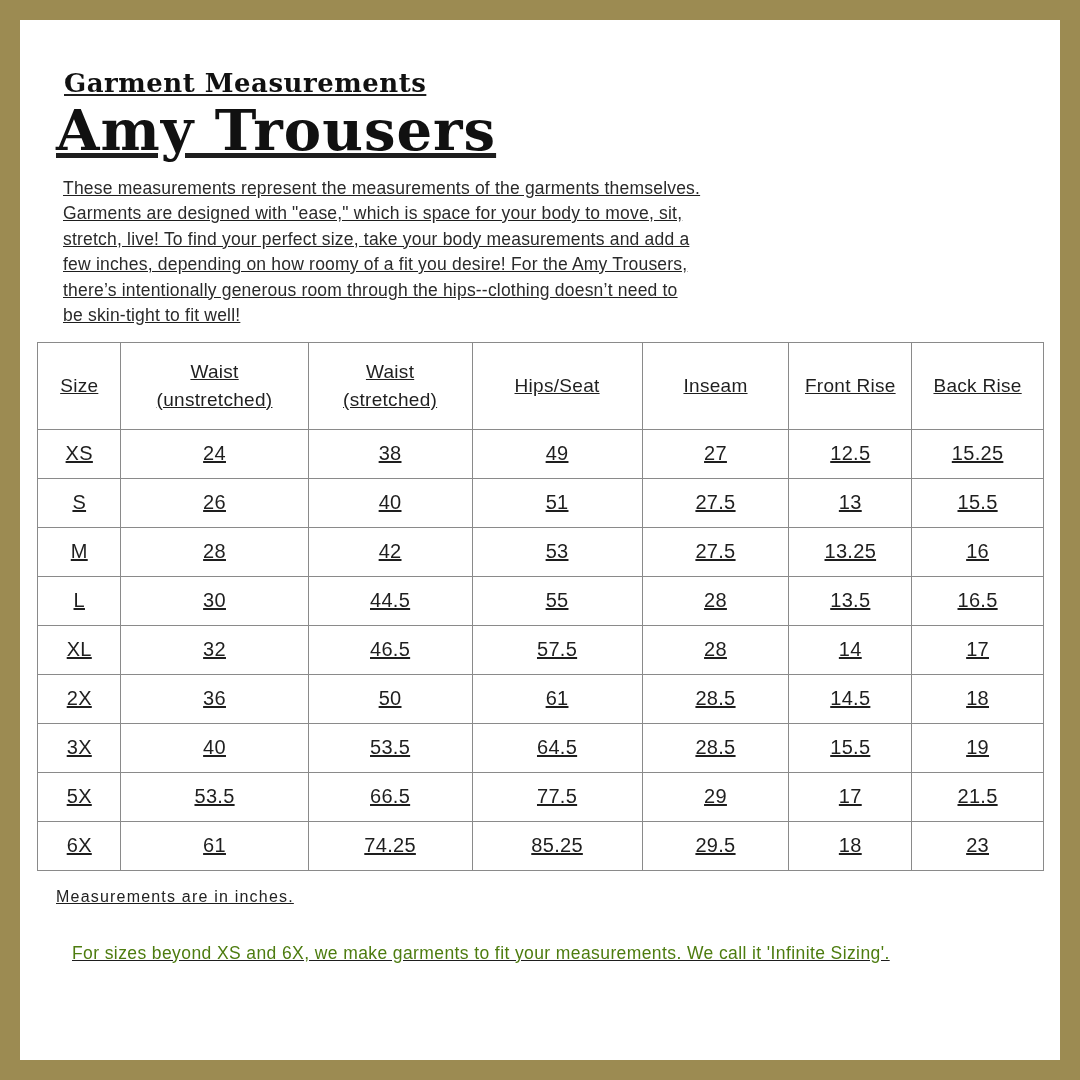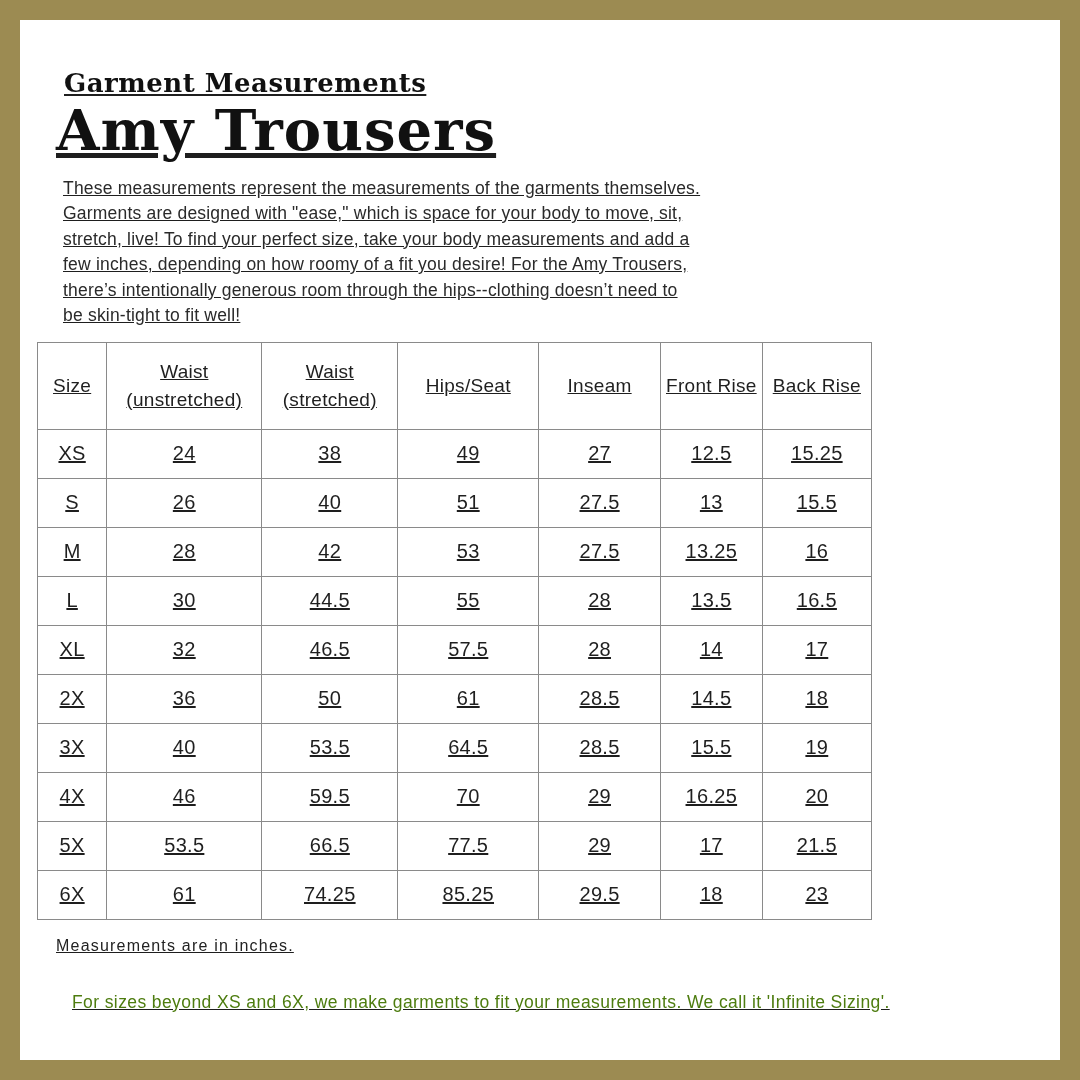--- a/index.html
+++ b/index.html
@@ -42,21 +42,21 @@
     margin-left: 27px;
     margin-top: 14px;
     font-size: 17.5px;
     line-height: 25.5px;
     letter-spacing: 0.2px;
     color: #2a2a2a;
     white-space: pre-line;
   }
   table.size-chart {
     margin: 13px 1px 0 1px;
-    width: 835px;
+    width: 1007px;
     border-collapse: collapse;
     table-layout: fixed;
   }
   table.size-chart th, table.size-chart td {
     border: 1px solid #8a8a8a;
     text-align: center;
     vertical-align: middle;
     font-weight: normal;
     color: #1f1f1f;
   }
@@ -185,29 +185,20 @@
           <tr>
             <td>3X</td>
             <td>40</td>
             <td>53.5</td>
             <td>64.5</td>
             <td>28.5</td>
             <td>15.5</td>
             <td>19</td>
           </tr>
           <tr>
-            <td>4X</td>
-            <td>46</td>
-            <td>59.5</td>
-            <td>70</td>
-            <td>29</td>
-            <td>16.25</td>
-            <td>20</td>
-          </tr>
-          <tr>
             <td>5X</td>
             <td>53.5</td>
             <td>66.5</td>
             <td>77.5</td>
             <td>29</td>
             <td>17</td>
             <td>21.5</td>
           </tr>
           <tr>
             <td>6X</td>

